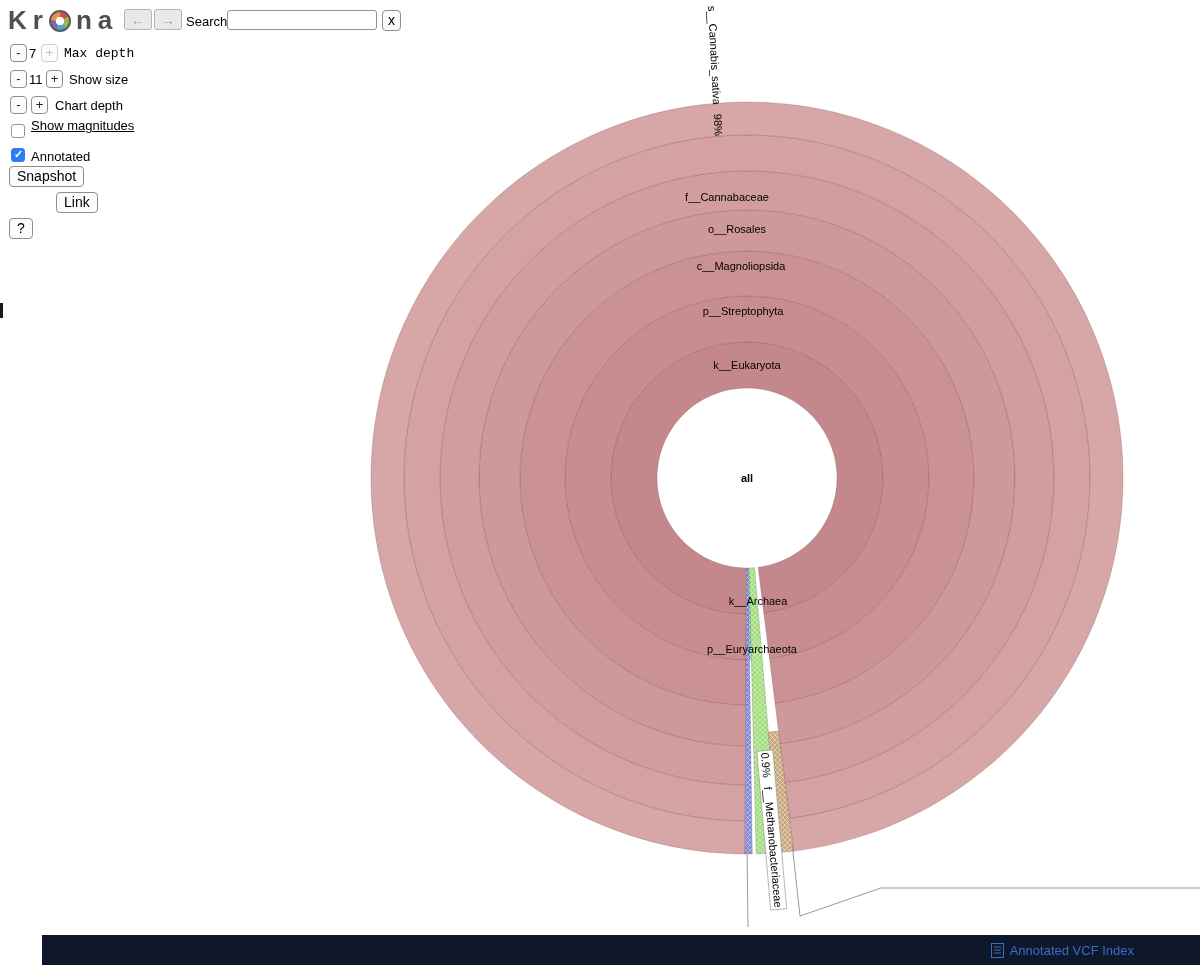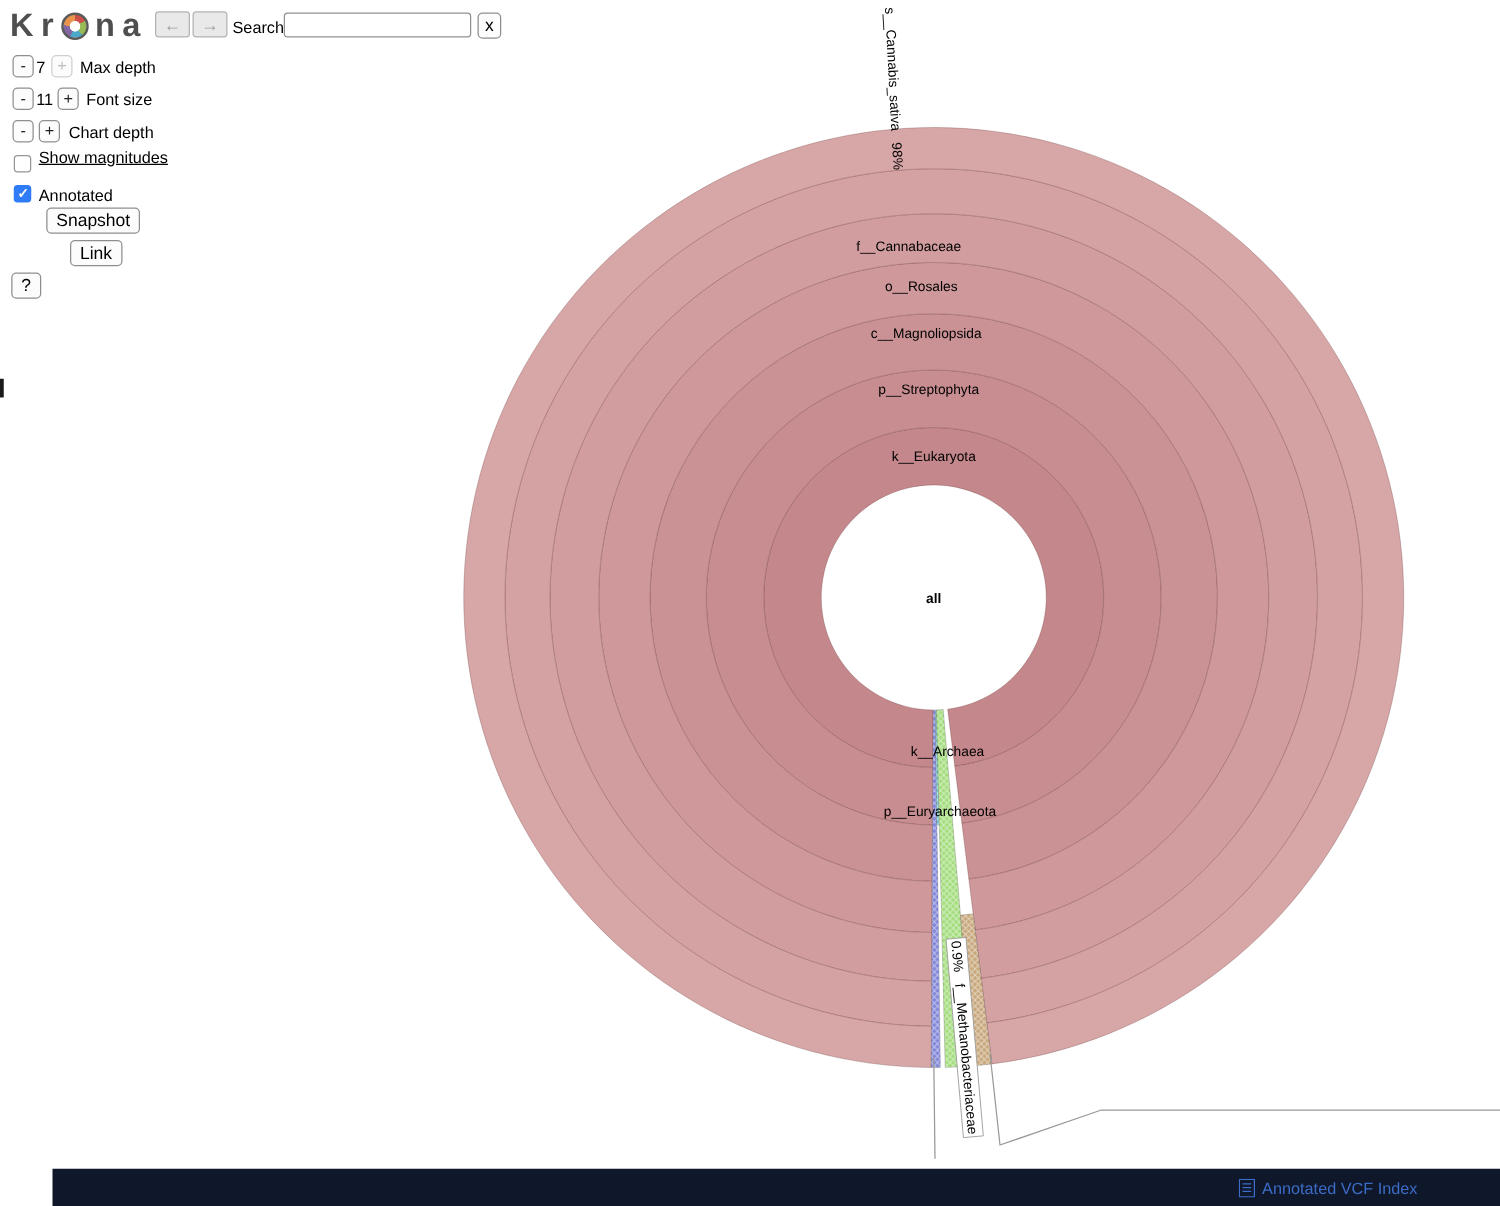--- a/index.html
+++ b/index.html
@@ -105,38 +105,38 @@
 <button class="nav-btn ui" style="left:124px;top:9px;">←</button>
 <button class="nav-btn ui" style="left:154px;top:9px;">→</button>
 
 <span class="ctl-label ui" style="left:186px;top:14px;">Search:</span>
 <input id="search-input" class="ui" value="" style="">
 <button class="push-btn ui" style="left:382px;top:10px;padding:1px 5px 2px 5px;">x</button>
 
 <button class="pm-btn ui" style="left:10px;top:44px;">-</button>
 <span class="ctl-label ui" style="left:29px;top:46px;">7</span>
 <button class="pm-btn disabled ui" style="left:41px;top:44px;">+</button>
-<span class="ctl-label ui" style="left:64px;top:46px;">Max depth</span>
+<span class="ctl-label ui" style="left:64px;top:46px;font-family:Liberation Mono, monospace;">Max depth</span>
 
 <button class="pm-btn ui" style="left:10px;top:70px;">-</button>
 <span class="ctl-label ui" style="left:29px;top:72px;">11</span>
 <button class="pm-btn ui" style="left:46px;top:70px;">+</button>
-<span class="ctl-label ui" style="left:69px;top:72px;">Font size</span>
+<span class="ctl-label ui" style="left:69px;top:72px;">Show size</span>
 
 <button class="pm-btn ui" style="left:10px;top:96px;">-</button>
 <button class="pm-btn ui" style="left:31px;top:96px;">+</button>
 <span class="ctl-label ui" style="left:55px;top:98px;">Chart depth</span>
 
 <span class="checkbox ui" id="cb-magnitudes" style="left:11px;top:124px;"></span>
 <span class="ctl-label ui" style="left:31px;top:118px;text-decoration:underline;">Show magnitudes</span>
 
 <span class="checkbox ui checked" id="cb-collapse" style="left:11px;top:148px;"></span>
 <span class="ctl-label ui" style="left:31px;top:149px;">Annotated</span>
 
-<button class="push-btn ui" style="left:9px;top:166px;margin-left:28px;">Snapshot</button>
+<button class="push-btn ui" style="left:9px;top:166px;">Snapshot</button>
 <button class="push-btn ui" style="left:9px;top:192px;margin-left:47px;">Link</button>
 <button class="push-btn ui" style="left:9px;top:218px;">?</button>
 
 <div id="edge-tick" class="ui"></div>
 
 <div id="footer" class="ui" style="background: #0f172a; margin-left: 42px;">
   <svg width="13" height="15" viewBox="0 0 13 15">
     <rect x="0.5" y="0.5" width="12" height="14" fill="none" stroke="#3b6cc7"></rect>
     <line x1="3" y1="4" x2="10" y2="4" stroke="#3b6cc7"></line>
     <line x1="3" y1="7" x2="10" y2="7" stroke="#3b6cc7"></line>

